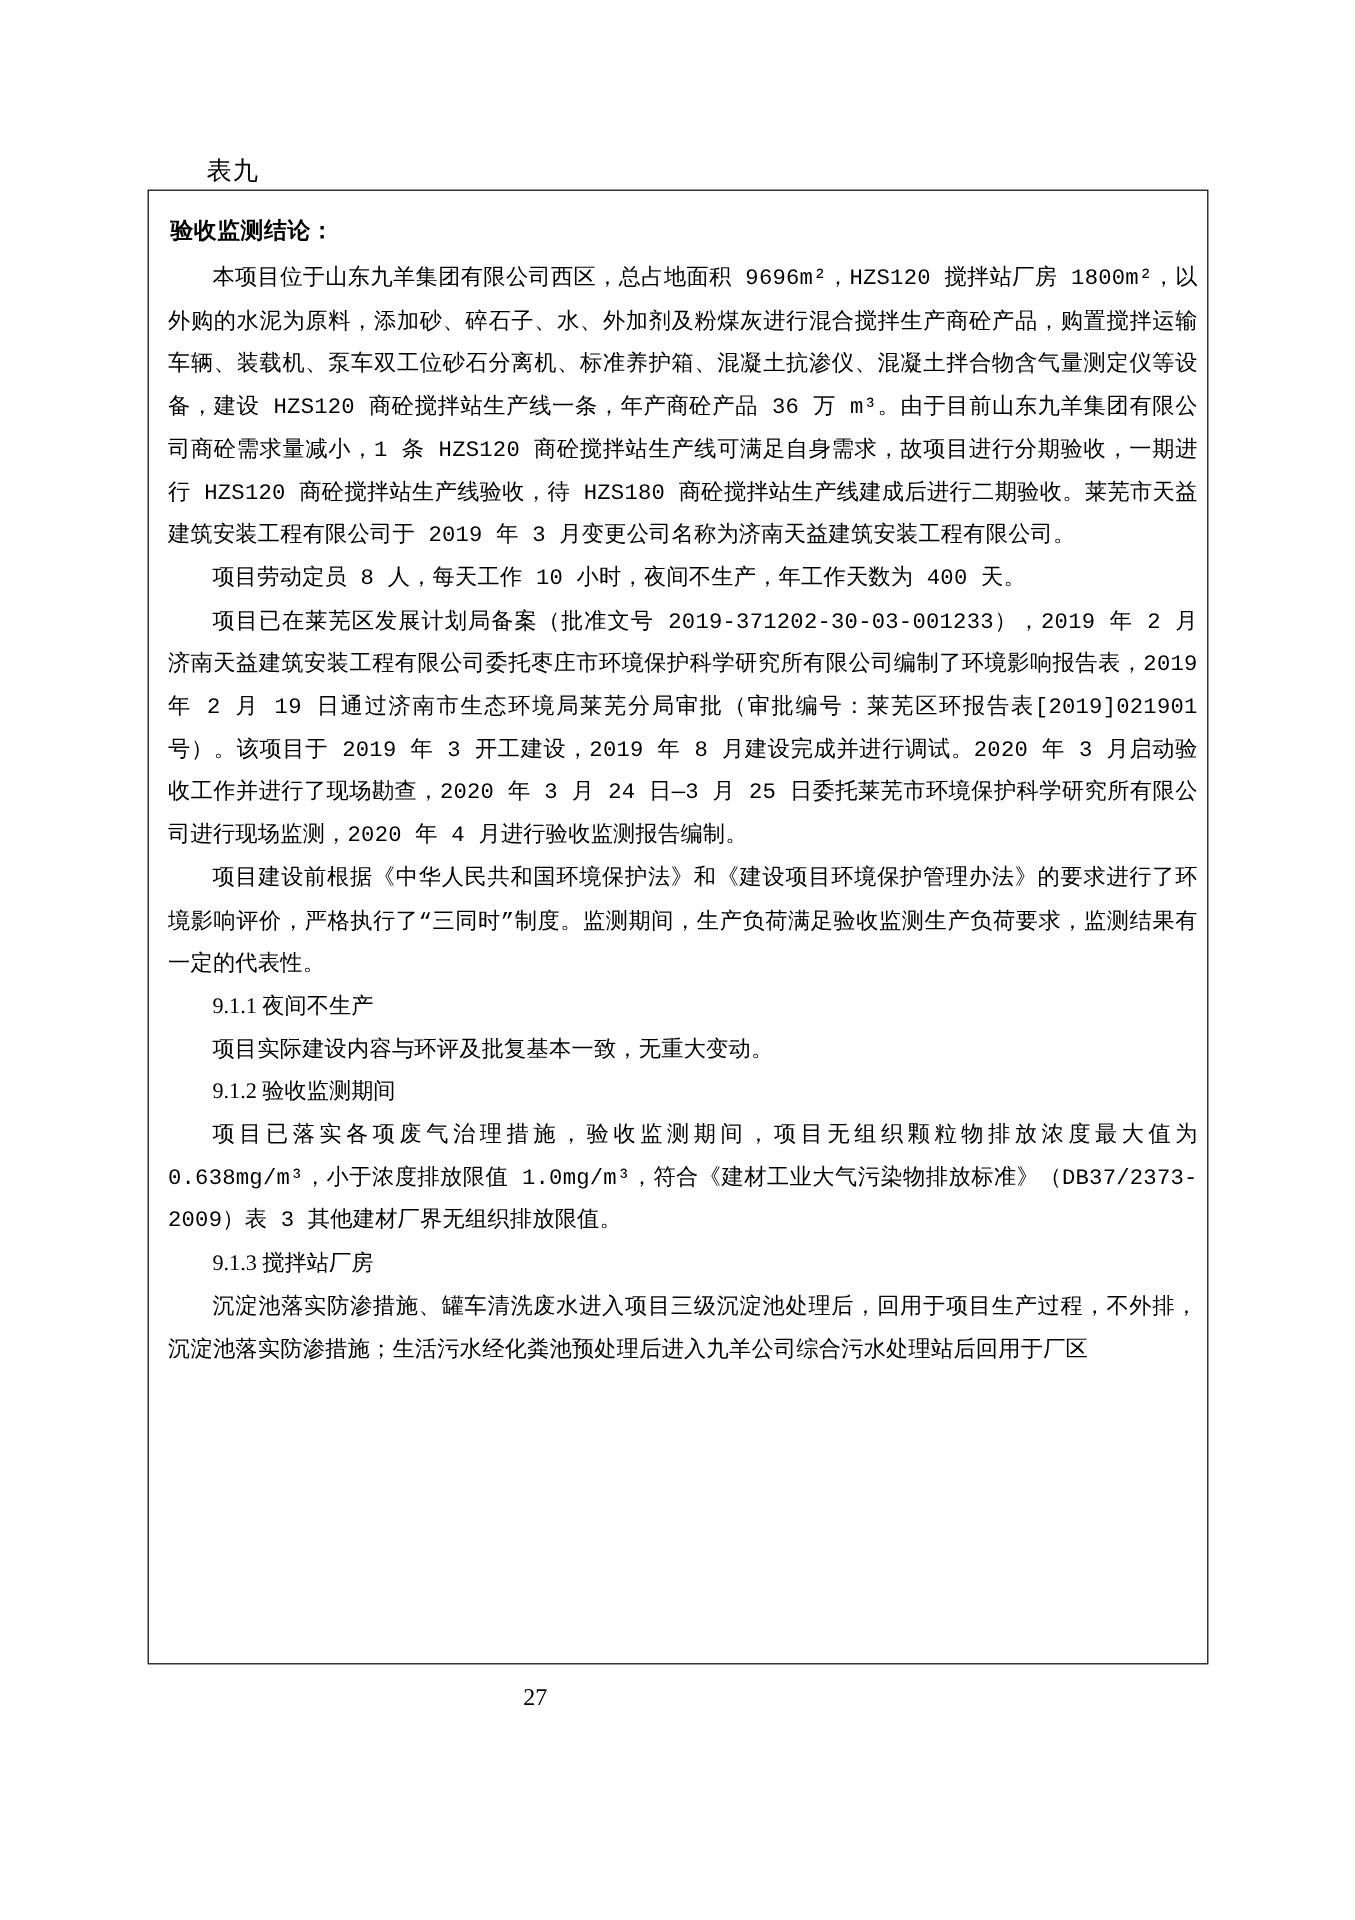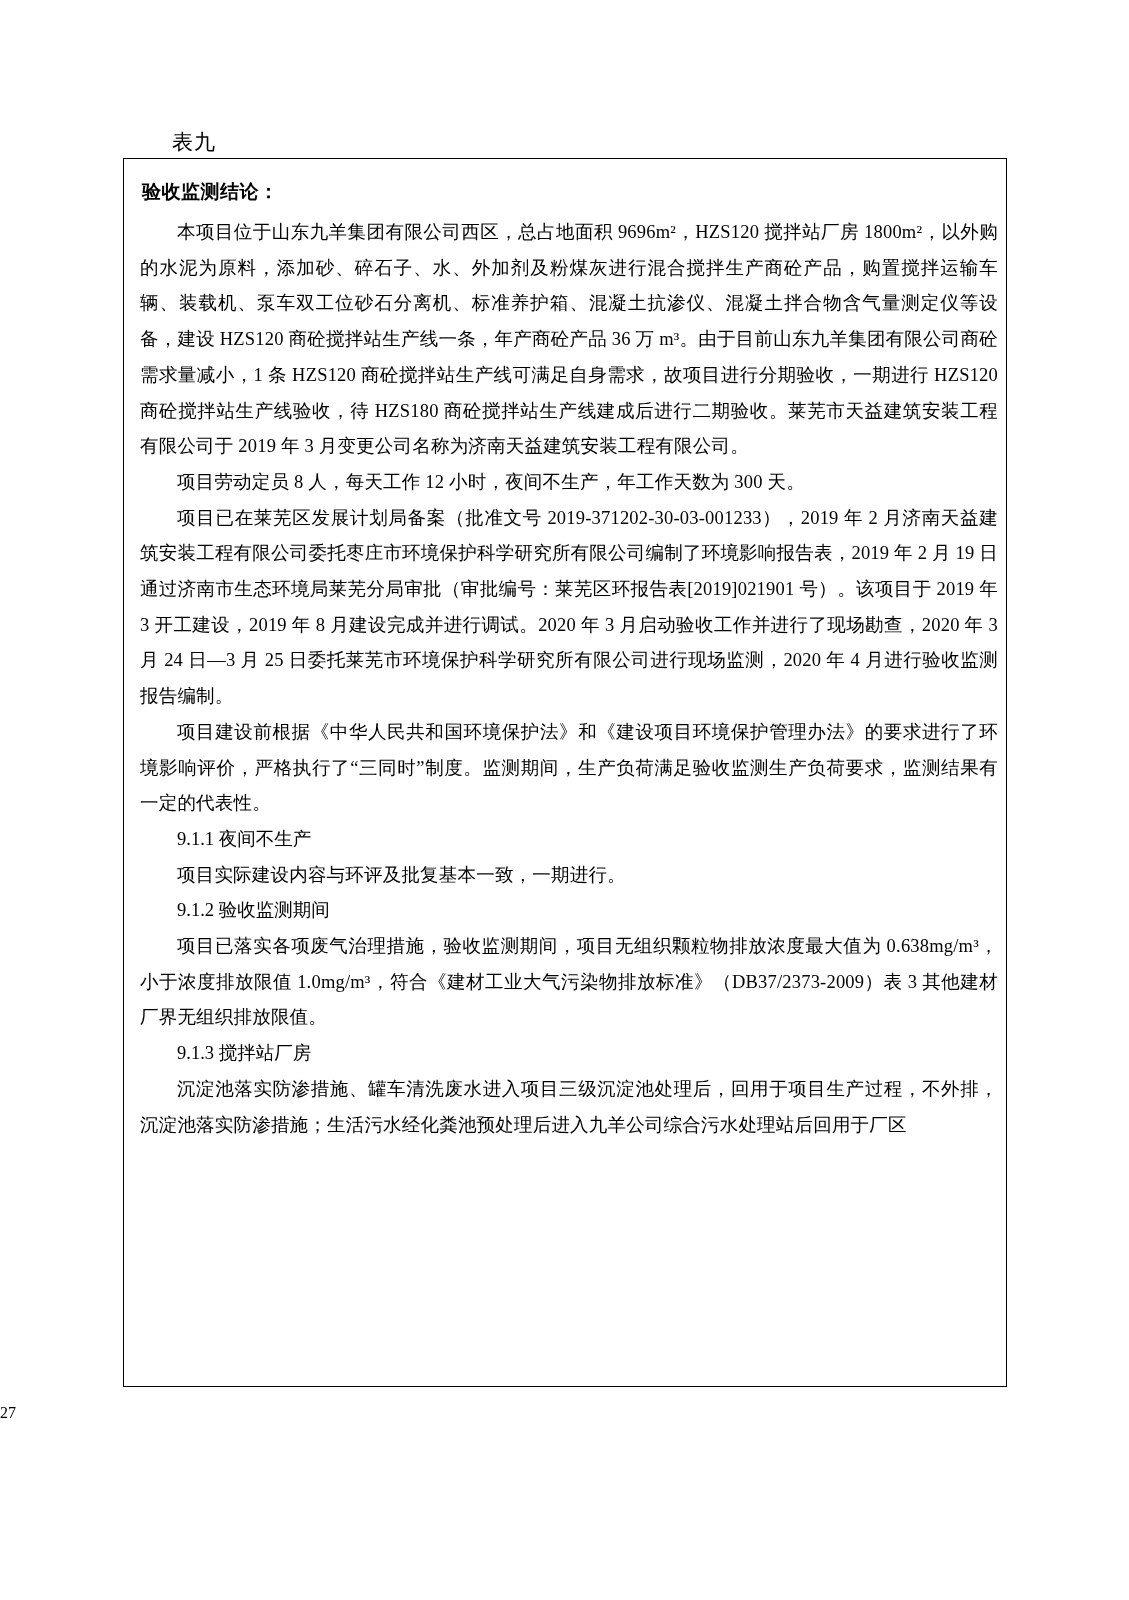--- a/index.html
+++ b/index.html
@@ -47,53 +47,55 @@
   p.para {
     font-size: 18.5px;
     line-height: 1.93;
     margin: 0 0 0 0;
     text-align: justify;
     text-justify: inter-ideograph;
     letter-spacing: 0.2px;
   }
   p.indent {
     text-indent: 2em;
+    font-family: Liberation Mono, monospace;
   }
   p.head {
     text-indent: 2em;
     font-size: 18.5px;
     line-height: 1.93;
     margin: 0;
   }
   .pagenum {
     position: absolute;
     left: 0;
     right: 0;
     top: 1404px;
-    font-size: 16px;
+    text-align: center;
+    font-size: 20px;
   }
 </style>
 </head>
 <body>
 
 <div class="page">
 
   <div class="table-label">表九</div>
 
   <div class="doc-box">
 
     <div class="section-title">验收监测结论：</div>
 
     <p class="para indent">本项目位于山东九羊集团有限公司西区，总占地面积 9696m²，HZS120 搅拌站厂房 1800m²，以外购的水泥为原料，添加砂、碎石子、水、外加剂及粉煤灰进行混合搅拌生产商砼产品，购置搅拌运输车辆、装载机、泵车双工位砂石分离机、标准养护箱、混凝土抗渗仪、混凝土拌合物含气量测定仪等设备，建设 HZS120 商砼搅拌站生产线一条，年产商砼产品 36 万 m³。由于目前山东九羊集团有限公司商砼需求量减小，1 条 HZS120 商砼搅拌站生产线可满足自身需求，故项目进行分期验收，一期进行 HZS120 商砼搅拌站生产线验收，待 HZS180 商砼搅拌站生产线建成后进行二期验收。莱芜市天益建筑安装工程有限公司于 2019 年 3 月变更公司名称为济南天益建筑安装工程有限公司。</p>
-    <p class="para indent">项目劳动定员 8 人，每天工作 12 小时，夜间不生产，年工作天数为 300 天。</p>
+    <p class="para indent">项目劳动定员 8 人，每天工作 10 小时，夜间不生产，年工作天数为 400 天。</p>
     <p class="para indent">项目已在莱芜区发展计划局备案（批准文号 2019-371202-30-03-001233），2019 年 2 月济南天益建筑安装工程有限公司委托枣庄市环境保护科学研究所有限公司编制了环境影响报告表，2019 年 2 月 19 日通过济南市生态环境局莱芜分局审批（审批编号：莱芜区环报告表[2019]021901 号）。该项目于 2019 年 3 开工建设，2019 年 8 月建设完成并进行调试。2020 年 3 月启动验收工作并进行了现场勘查，2020 年 3 月 24 日—3 月 25 日委托莱芜市环境保护科学研究所有限公司进行现场监测，2020 年 4 月进行验收监测报告编制。</p>
     <p class="para indent">项目建设前根据《中华人民共和国环境保护法》和《建设项目环境保护管理办法》的要求进行了环境影响评价，严格执行了“三同时”制度。监测期间，生产负荷满足验收监测生产负荷要求，监测结果有一定的代表性。</p>
 
     <p class="head">9.1.1  夜间不生产</p>
-    <p class="para indent">项目实际建设内容与环评及批复基本一致，一期进行。</p>
+    <p class="para indent">项目实际建设内容与环评及批复基本一致，无重大变动。</p>
 
     <p class="head">9.1.2  验收监测期间</p>
     <p class="para indent">项目已落实各项废气治理措施，验收监测期间，项目无组织颗粒物排放浓度最大值为 0.638mg/m³，小于浓度排放限值 1.0mg/m³，符合《建材工业大气污染物排放标准》（DB37/2373-2009）表 3 其他建材厂界无组织排放限值。</p>
 
     <p class="head">9.1.3  搅拌站厂房</p>
     <p class="para indent">沉淀池落实防渗措施、罐车清洗废水进入项目三级沉淀池处理后，回用于项目生产过程，不外排，沉淀池落实防渗措施；生活污水经化粪池预处理后进入九羊公司综合污水处理站后回用于厂区</p>
 
   </div>
 
   <div class="pagenum">27</div>

